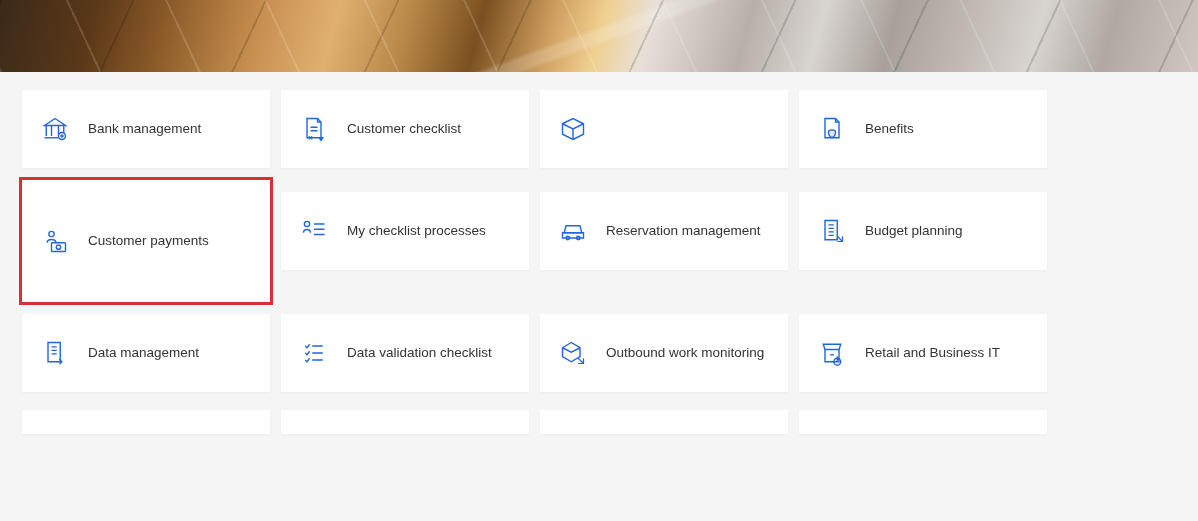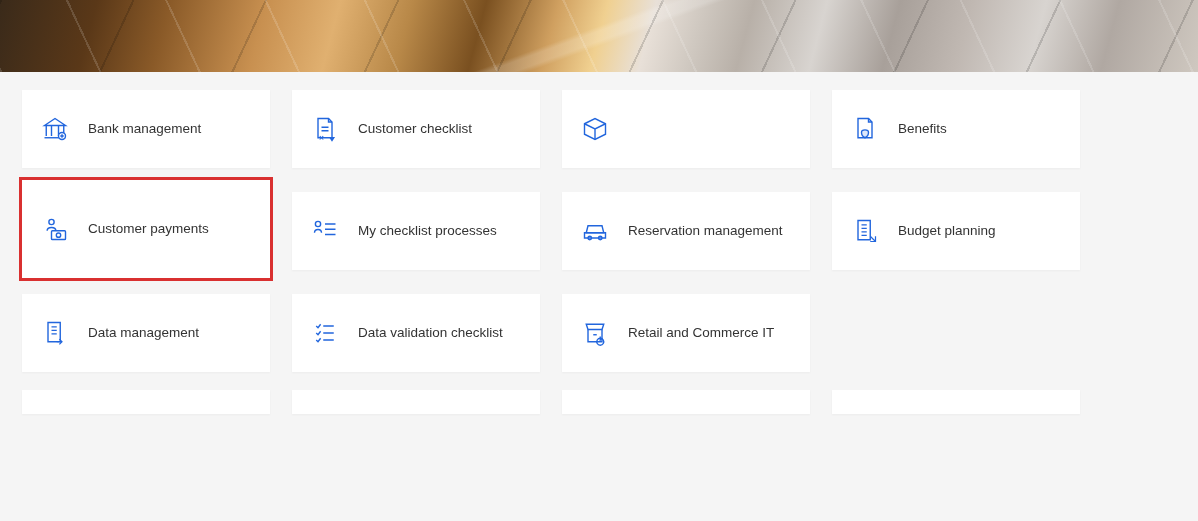--- a/index.html
+++ b/index.html
@@ -26,36 +26,36 @@
     inset: 0;
     background:
       repeating-linear-gradient(65deg, rgba(255,255,255,0.15) 0 2px, transparent 2px 90px),
       repeating-linear-gradient(115deg, rgba(0,0,0,0.15) 0 2px, transparent 2px 120px),
       linear-gradient(160deg, transparent 48%, rgba(255,255,255,0.18) 49% 51%, transparent 52%);
   }
   .workspaces {
     padding: 18px 22px;
     display: grid;
     grid-template-columns: repeat(4, 248px);
-    gap: 24px 22px;
+    gap: 24px 11px;
     justify-content: start;
   }
   .tile {
     background: #ffffff;
     height: 78px;
     display: flex;
     align-items: center;
     padding: 0 18px;
     gap: 18px;
     cursor: pointer;
     box-shadow: 0 1px 2px rgba(0,0,0,0.04);
   }
   .tile.highlight {
     outline: 3px solid #d93030;
-    height: 98px;
+    height: 122px;
     margin-top: -12px;
     margin-bottom: -12px;
   }
   .tile .icon {
     width: 30px;
     height: 30px;
     flex: 0 0 30px;
     display: flex;
     align-items: center;
     justify-content: center;
@@ -185,32 +185,42 @@
   <div class="tile">
     <span class="icon">
       <svg viewBox="0 0 32 32">
           <path d="M6 8 l2 2 l3 -4 M6 16 l2 2 l3 -4 M6 24 l2 2 l3 -4"></path>
           <path d="M14 8 H26 M14 16 H26 M14 24 H26"></path>
         </svg>
     </span>
     <span class="label">Data validation checklist</span>
   </div>
 
+  <div class="tile">
+    <span class="icon">
+      <svg viewBox="0 0 32 32">
+          <path d="M4 10 L14 4 L24 10 L24 20 L14 26 L4 20 Z"></path>
+          <path d="M4 10 L14 15 L24 10"></path>
+          <path d="M22 22 L28 28 M28 22 L28 28 L22 28" stroke-width="1.4"></path>
+        </svg>
+    </span>
+    <span class="label">Outbound work monitoring</span>
+  </div>
 
   <div class="tile">
     <span class="icon">
       <svg viewBox="0 0 32 32">
           <path d="M6 6 H26 L24 12 H8 Z"></path>
           <path d="M8 12 V26 H24 V12"></path>
           <path d="M14 18 H18"></path>
           <path d="M22 22 a4 4 0 1 0 0.01 0"></path>
           <path d="M22 20 v4 l2 -2"></path>
         </svg>
     </span>
-    <span class="label">Retail and Commerce IT</span>
+    <span class="label">Retail and Business IT</span>
   </div>
 
 </div>
 
 <div class="workspaces row-peek" style="padding-top:0">
   <div class="tile"></div>
   <div class="tile"></div>
   <div class="tile"></div>
   <div class="tile"></div>
 </div>

